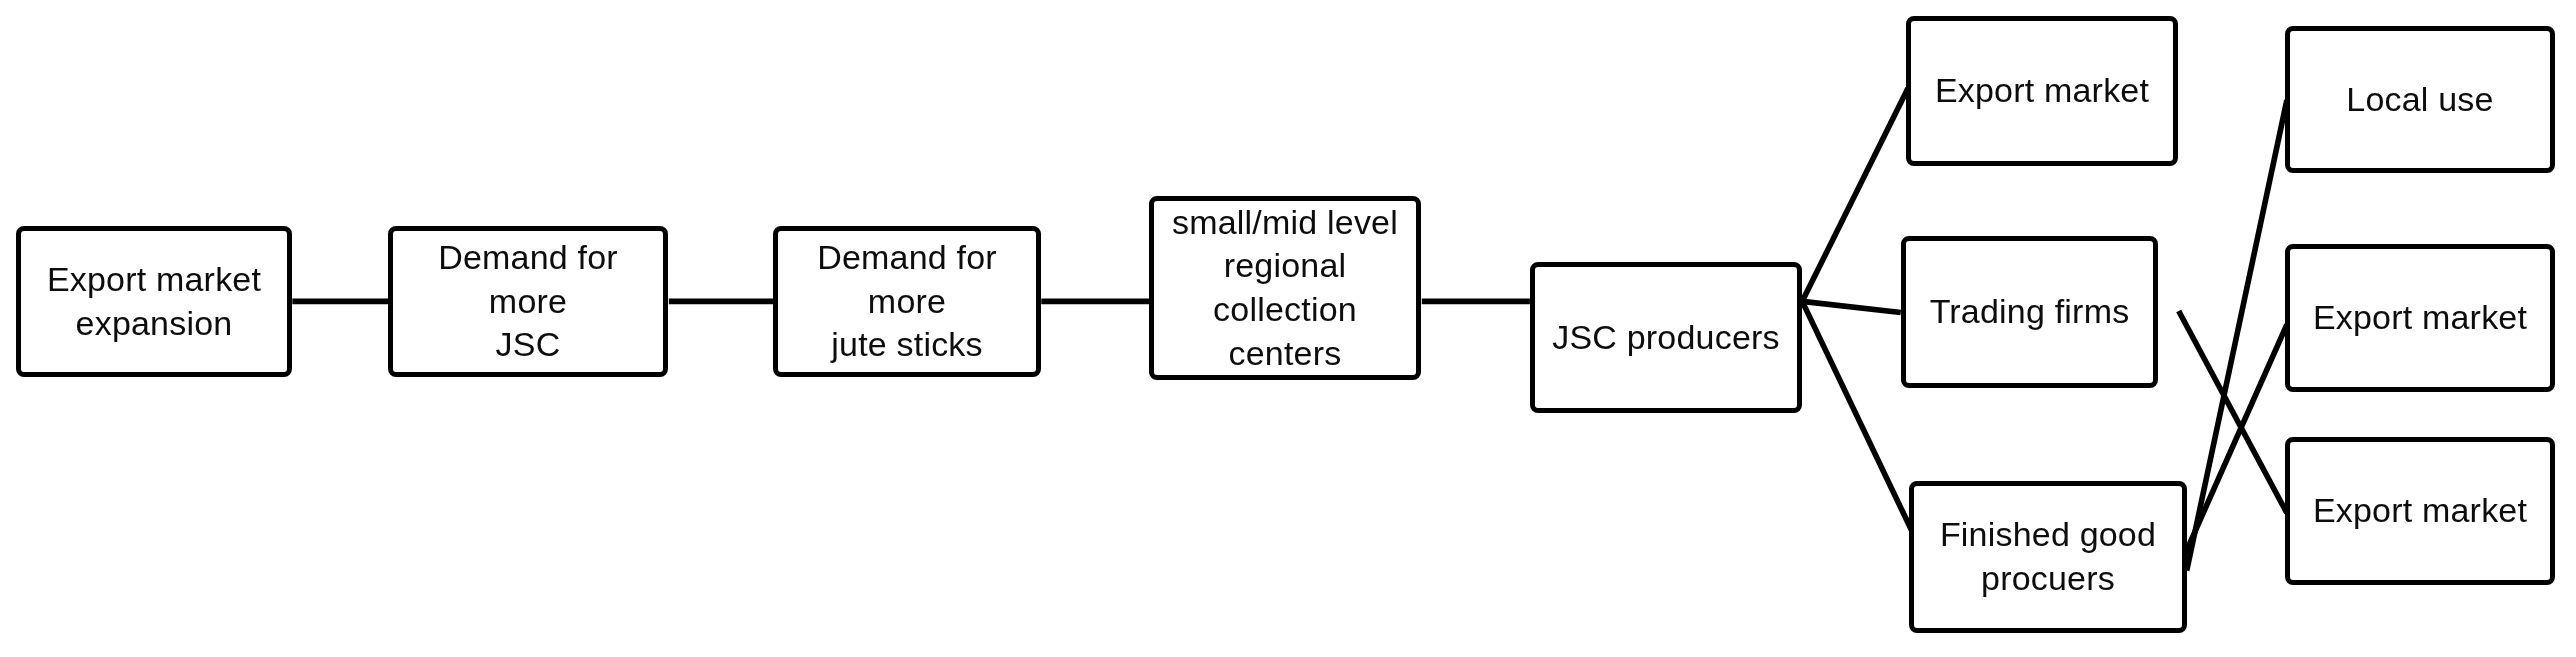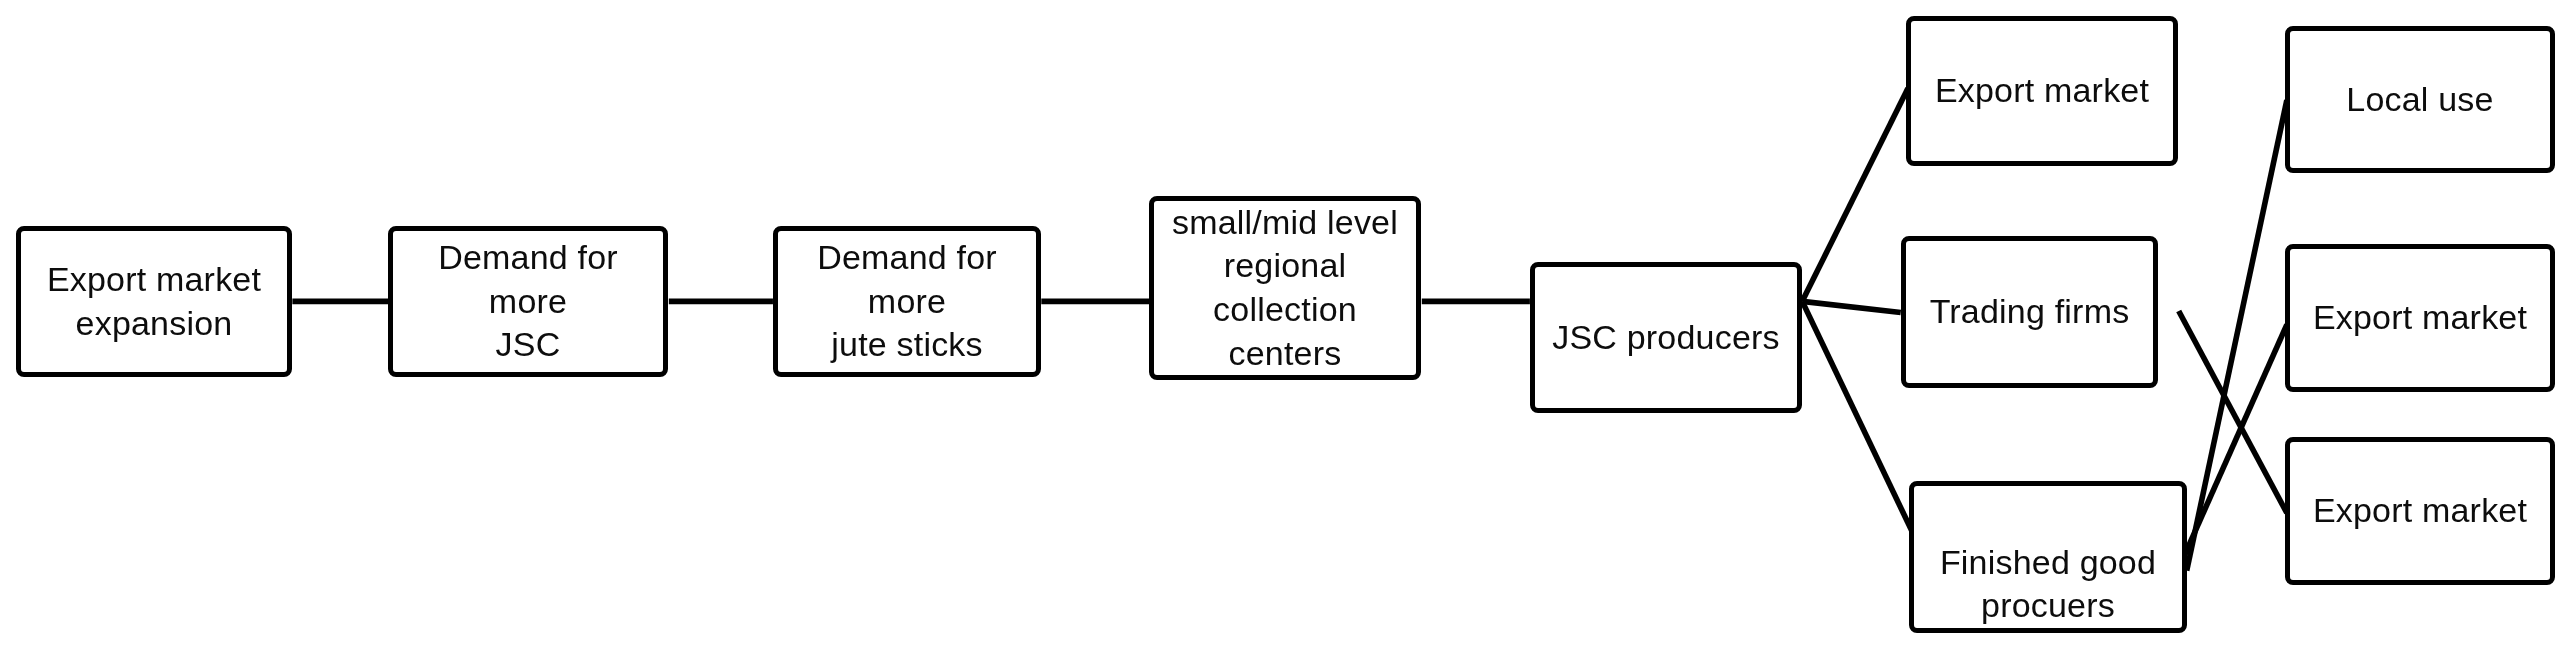--- a/index.html
+++ b/index.html
@@ -82,21 +82,21 @@
       </div>
       <div class="node" style="left: 1530px; top: 226px; width: 272px; height: 151px; border-color: rgb(0, 0, 0); background: rgb(255, 255, 255); margin-top: 36px;">
         <div class="node-label" style="color: rgb(13, 13, 13);">JSC producers</div>
       </div>
       <div class="node" style="left: 1906px; top: 16px; width: 272px; height: 150px; border-color: rgb(0, 0, 0); background: rgb(255, 255, 255);">
         <div class="node-label" style="color: rgb(13, 13, 13);">Export market</div>
       </div>
       <div class="node" style="left: 1901px; top: 236px; width: 257px; height: 152px; border-color: rgb(0, 0, 0); background: rgb(255, 255, 255);">
         <div class="node-label" style="color: rgb(13, 13, 13);">Trading firms</div>
       </div>
-      <div class="node" style="left: 1909px; top: 481px; width: 278px; height: 152px; border-color: rgb(0, 0, 0); background: rgb(255, 255, 255); align-items: flex-end;">
+      <div class="node" style="left: 1909px; top: 481px; width: 278px; height: 152px; border-color: rgb(0, 0, 0); background: rgb(255, 255, 255);">
         <div class="node-label" style="color: rgb(13, 13, 13);">Finished good
 procuers</div>
       </div>
       <div class="node" style="left: 2285px; top: 26px; width: 270px; height: 147px; border-color: rgb(0, 0, 0); background: rgb(255, 255, 255); justify-content: center;">
         <div class="node-label" style="color: rgb(13, 13, 13);">Local use</div>
       </div>
       <div class="node" style="left: 2285px; top: 244px; width: 270px; height: 148px; border-color: rgb(0, 0, 0); background: rgb(255, 255, 255);">
         <div class="node-label" style="color: rgb(13, 13, 13);">Export market</div>
       </div>
       <div class="node" style="left: 2285px; top: 437px; width: 270px; height: 148px; border-color: rgb(0, 0, 0); background: rgb(255, 255, 255);">

